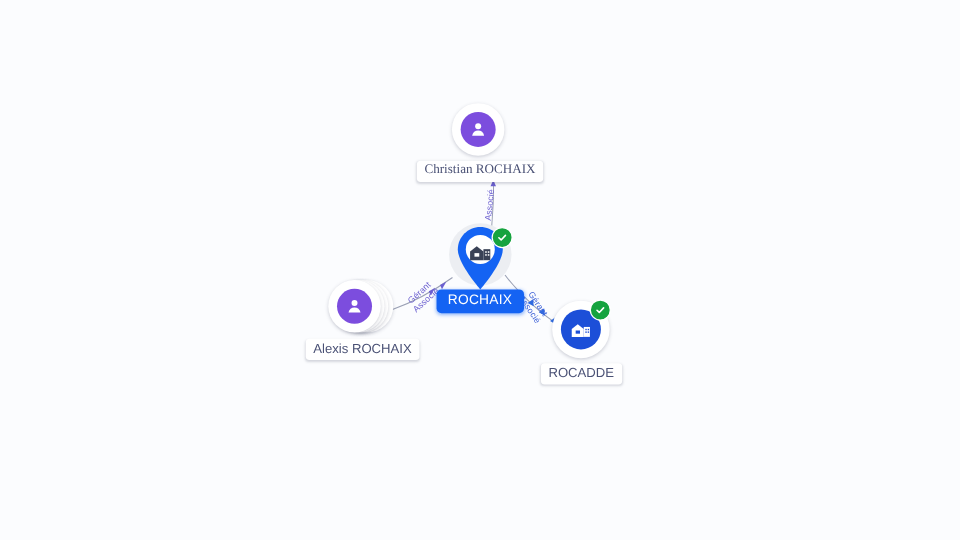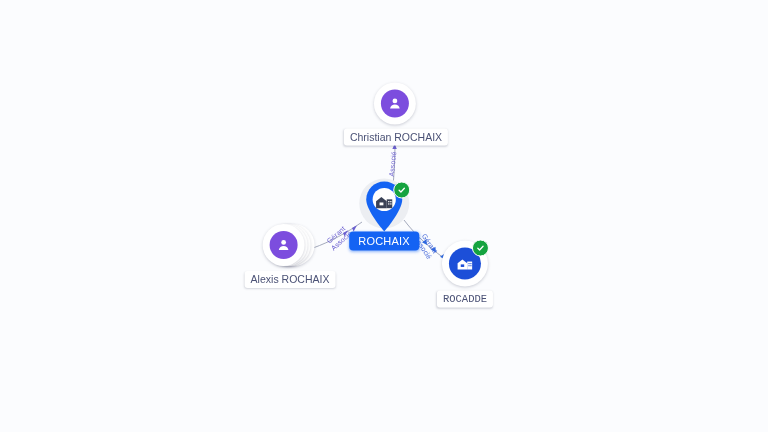--- a/index.html
+++ b/index.html
@@ -222,21 +222,21 @@
       <path d="M427,245 L422,242.3 L426.4,239.3 Z" fill="#2f6ae0"></path>
     </g>
   </svg>
 
   <div class="edge-label" style="left:393px; top:164px; transform: translate(-50%,-50%) rotate(-84deg);">Associé</div>
 
   <div class="edge-label" style="left:339px; top:238px; transform: translate(-50%,-50%) rotate(-42deg); width:40px; white-space:normal;">Gérant Associé</div>
 
   <div class="edge-label blue" style="left:426px; top:246px; transform: translate(-50%,-50%) rotate(56deg); width:40px; white-space:normal;">Gérant Associé</div>
 
-  <div class="node" style="left:396px; top:114px;">
+  <div class="node" style="left:384px; top:114px;font-family:Liberation Serif, serif;">
     <div class="person-holder">
       <div class="person-disc">
         <div class="avatar-circle">
           <svg width="16" height="16" viewBox="0 0 24 24">
             <circle cx="12" cy="8.2" r="3.6" fill="#ffffff"></circle>
             <path d="M4.8,19.6 C5.4,15.4 8.4,13.4 12,13.4 C15.6,13.4 18.6,15.4 19.2,19.6 Z" fill="#ffffff"></path>
           </svg>
         </div>
       </div>
     </div>
@@ -298,16 +298,16 @@
           <rect x="16.7" y="14.2" width="1.5" height="1.5" fill="#1c4fd8"></rect>
           <rect x="19.2" y="14.2" width="1.5" height="1.5" fill="#1c4fd8"></rect>
         </svg>
       </div>
       <div class="check-badge" style="right:-1px; top:-1px;">
         <svg width="9" height="9" viewBox="0 0 24 24">
           <path d="M5,12.6 L9.8,17.2 L19,7.4" fill="none" stroke="#ffffff" stroke-width="3.4" stroke-linecap="round" stroke-linejoin="round"></path>
         </svg>
       </div>
     </div>
-    <div class="label-chip" style="margin-top:4px;font-family:Liberation Mono, monospace;">ROCADDE</div>
+    <div class="label-chip" style="margin-top:4px;">ROCADDE</div>
   </div>
 
 </div>
 
 </body></html>

